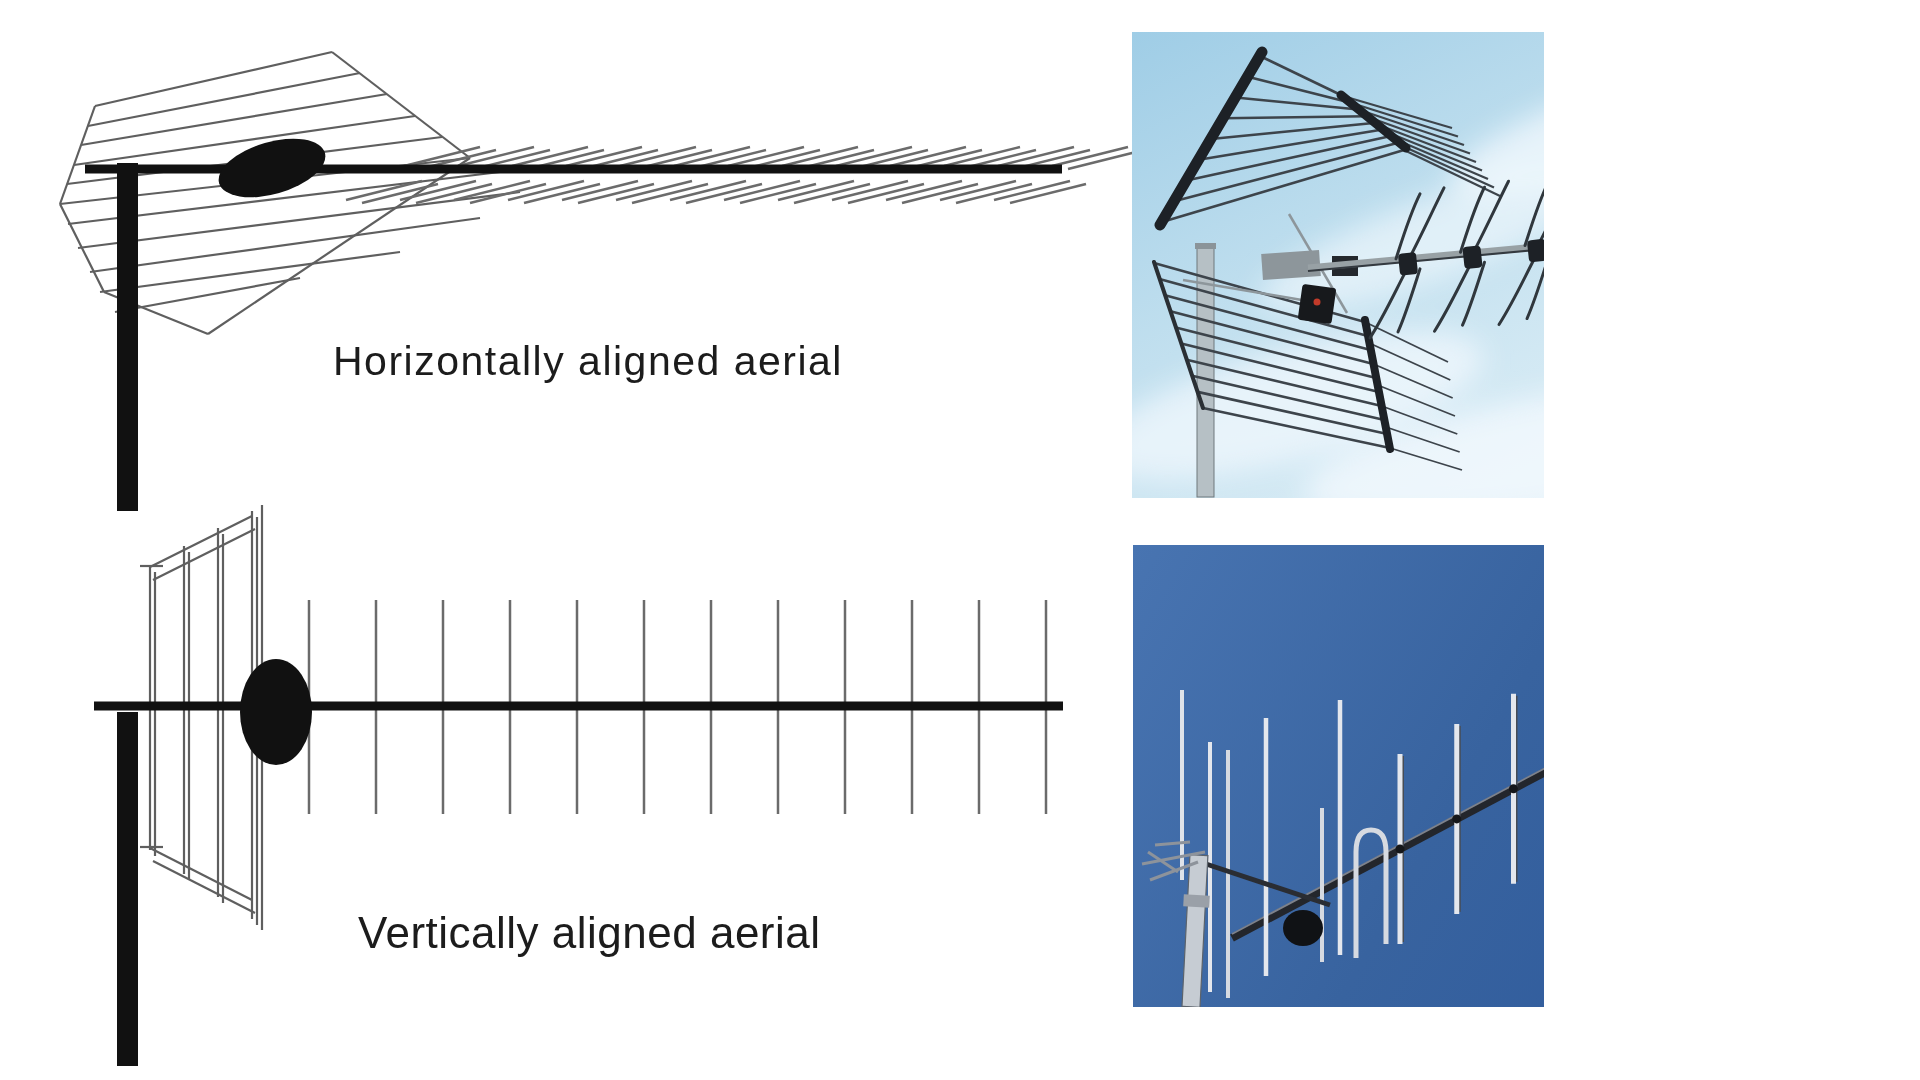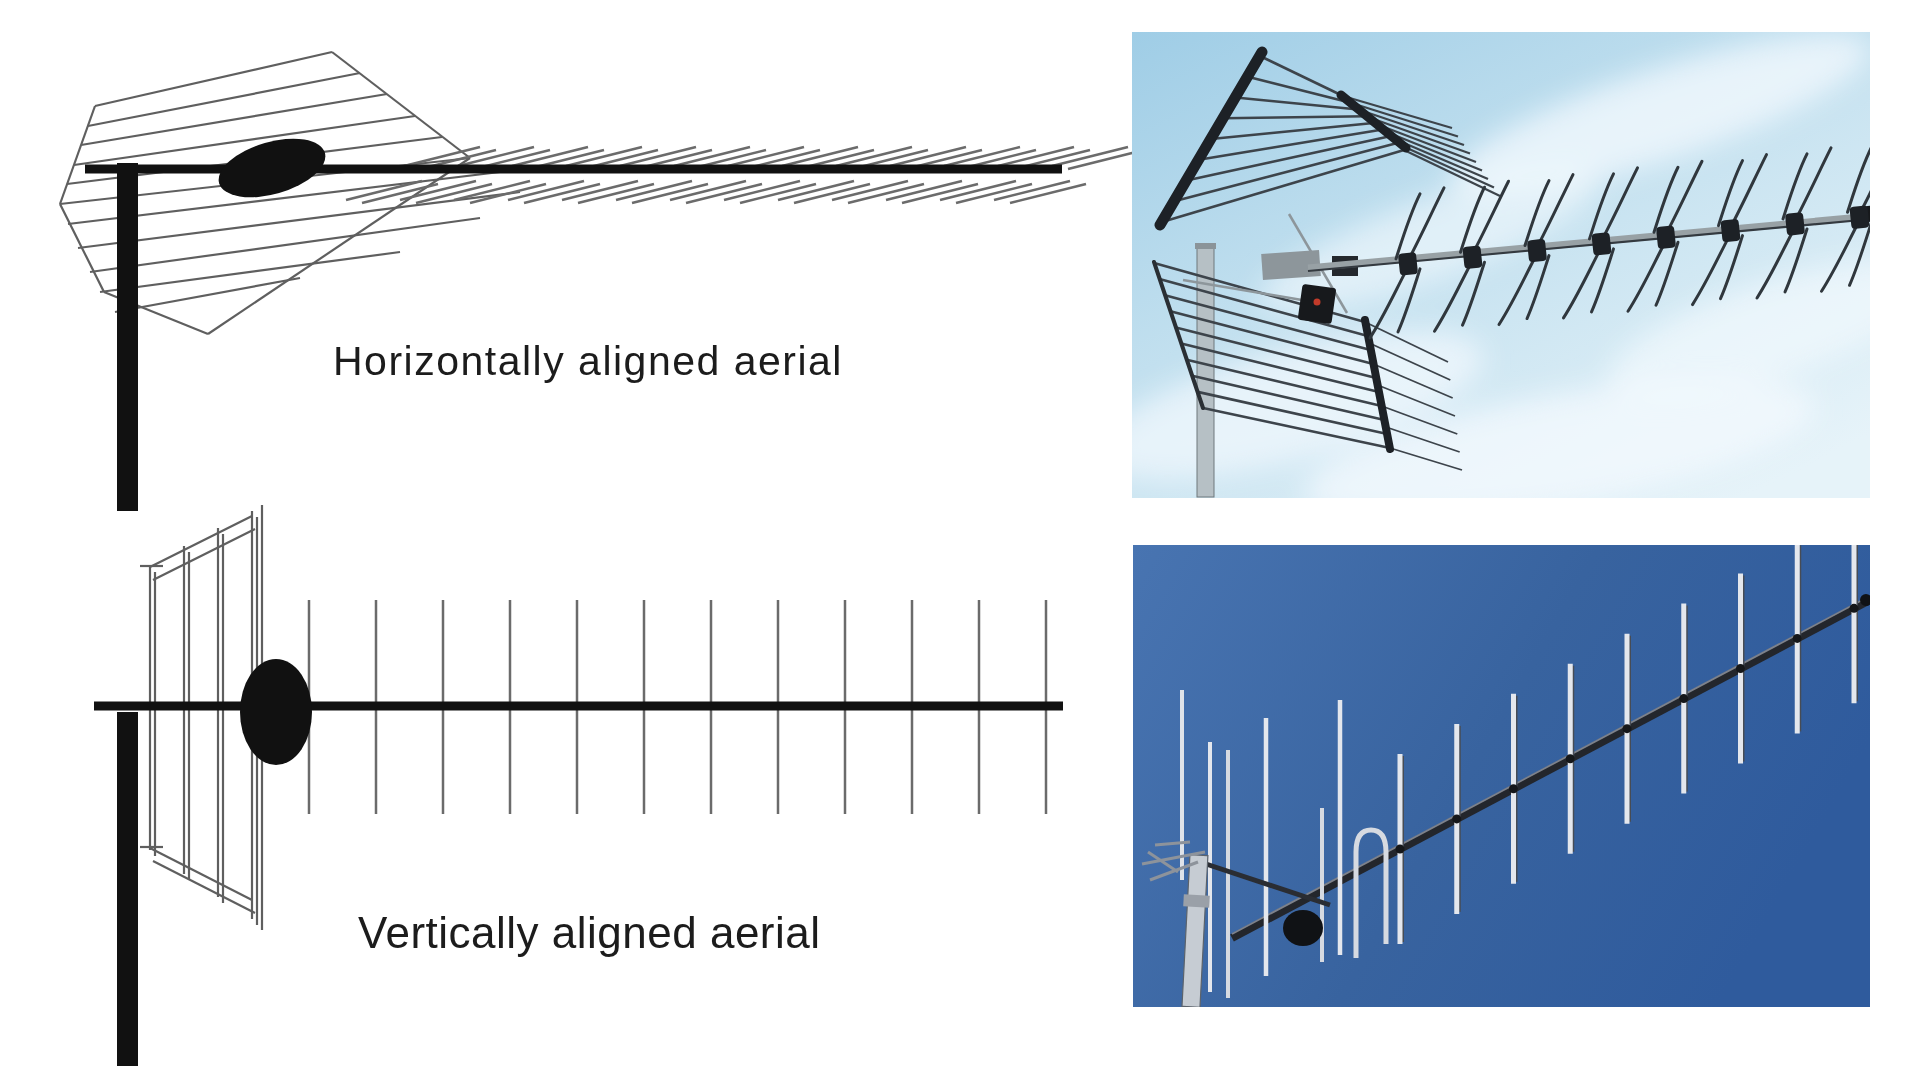--- a/index.html
+++ b/index.html
@@ -1,16 +1,16 @@
 <!DOCTYPE html>
 <html><head>
 <meta charset="utf-8">
 <style>
   html,body{margin:0;padding:0;background:#ffffff;}
-  #stage{position:relative;width:1870px;height:1080px;background:#ffffff;overflow:hidden;
+  #stage{position:relative;width:1544px;height:1080px;background:#ffffff;overflow:hidden;
          font-family:"Liberation Sans", sans-serif;}
   svg{display:block}
   text.caption{font-family:"Liberation Sans", sans-serif;fill:#1c1c1c;}
 </style>
 </head>
 <body>
 
 <div id="stage">
 <svg id="scene" width="1920" height="1080" viewBox="0 0 1920 1080">
   <defs>

